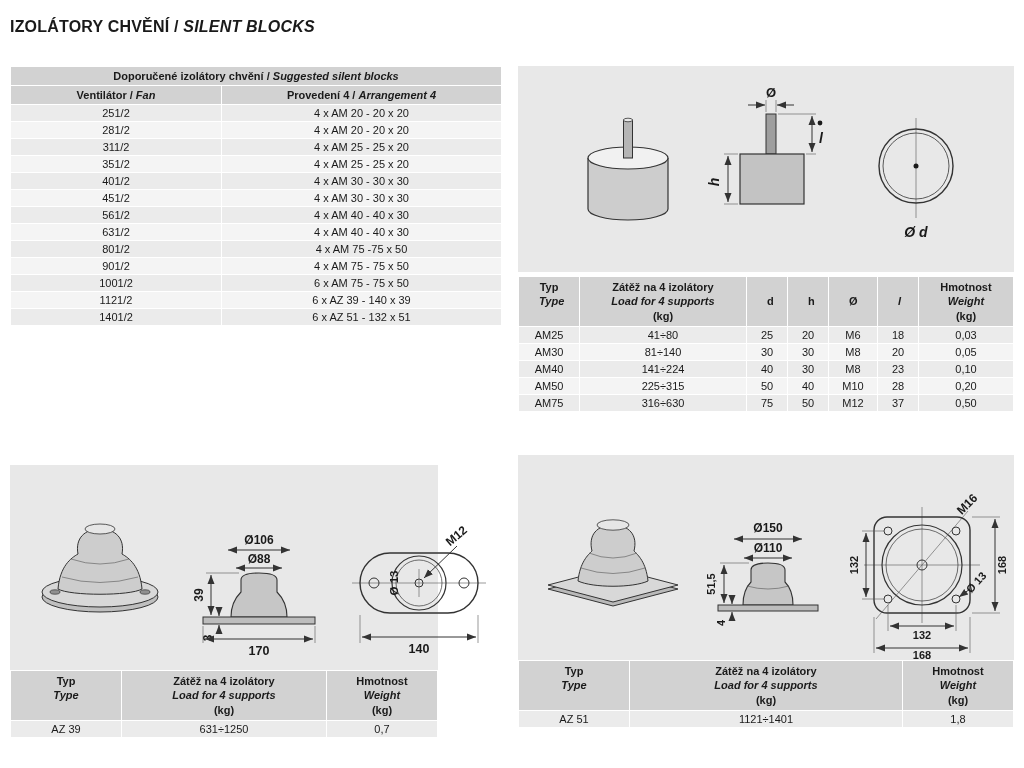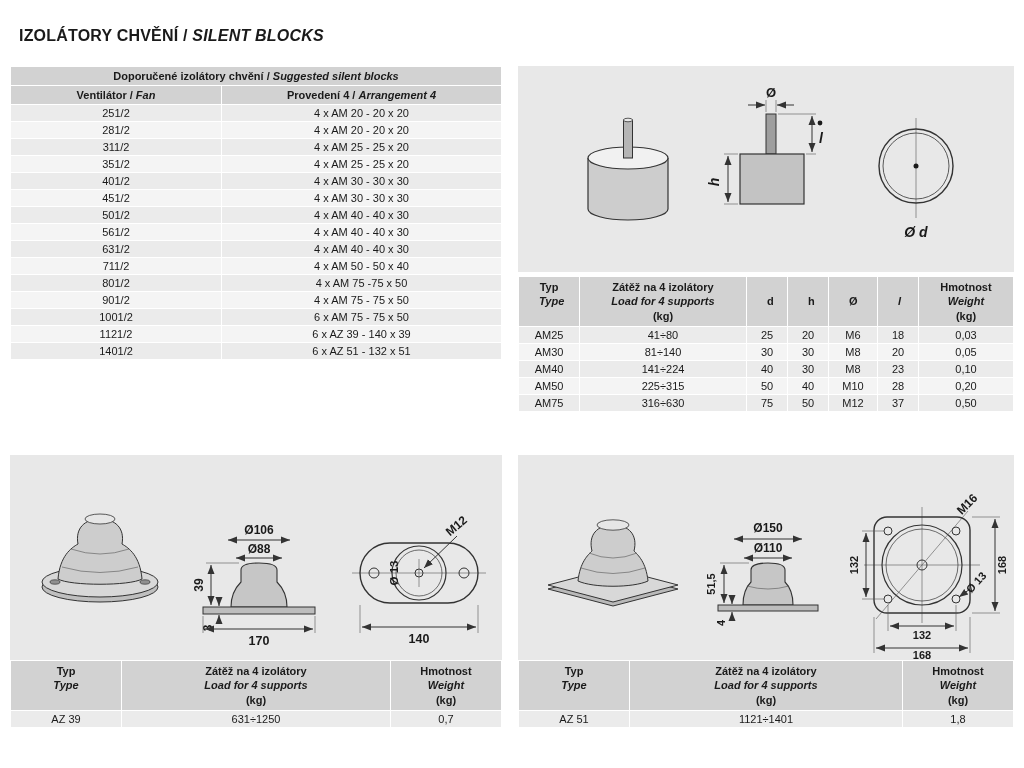--- a/index.html
+++ b/index.html
@@ -8,28 +8,28 @@
     width: 1024px; height: 768px; position: relative;
     background: #ffffff; color: #1a1a1a;
     font-family: "Liberation Sans", sans-serif;
   }
   .it { font-style: italic; }
   .blk { display: block; line-height: 1.3; }
   .left { text-align: right; margin-left: 12px; }
   .vtop { vertical-align: top !important; }
 
   .page-title {
-    position: absolute; left: 10px; top: 18px; margin: 9px;
+    position: absolute; left: 10px; top: 18px; margin: 0;
     font-size: 16px; font-weight: bold; letter-spacing: 0.2px;
   }
 
   #fan-table-wrap { position: absolute; left: 10px; top: 66px; width: 492px; }
   #am-panel      { position: absolute; left: 518px; top: 66px; width: 496px; height: 206px; }
   #am-table-wrap { position: absolute; left: 518px; top: 276px; width: 496px; }
-  #az39-panel    { position: absolute; left: 10px;  top: 455px; width: 492px; }
+  #az39-panel    { position: absolute; left: 10px;  top: 465px; width: 428px; }
   #az51-panel    { position: absolute; left: 518px; top: 455px; width: 496px; }
   .panel { background: #e8e8e8; }
 
   table.data {
     border-collapse: separate; border-spacing: 1px;
     table-layout: fixed; width: 100%; background: #ffffff;
   }
   table.data th {
     background: #d2d2d2; font-weight: bold; font-size: 11px;
     padding: 3px 20px; text-align: center; vertical-align: middle;
@@ -85,34 +85,26 @@
       </tr>
         <tr>
         <td>401/2</td>
         <td>4 x AM 30 - 30 x 30</td>
       </tr>
         <tr>
         <td>451/2</td>
         <td>4 x AM 30 - 30 x 30</td>
       </tr>
         <tr>
-        <td>501/2</td>
-        <td>4 x AM 40 - 40 x 30</td>
-      </tr>
-        <tr>
         <td>561/2</td>
         <td>4 x AM 40 - 40 x 30</td>
       </tr>
         <tr>
         <td>631/2</td>
         <td>4 x AM 40 - 40 x 30</td>
-      </tr>
-        <tr>
-        <td>711/2</td>
-        <td>4 x AM 50 - 50 x 40</td>
       </tr>
         <tr>
         <td>801/2</td>
         <td>4 x AM 75 -75 x 50</td>
       </tr>
         <tr>
         <td>901/2</td>
         <td>4 x AM 75 - 75 x 50</td>
       </tr>
         <tr>

